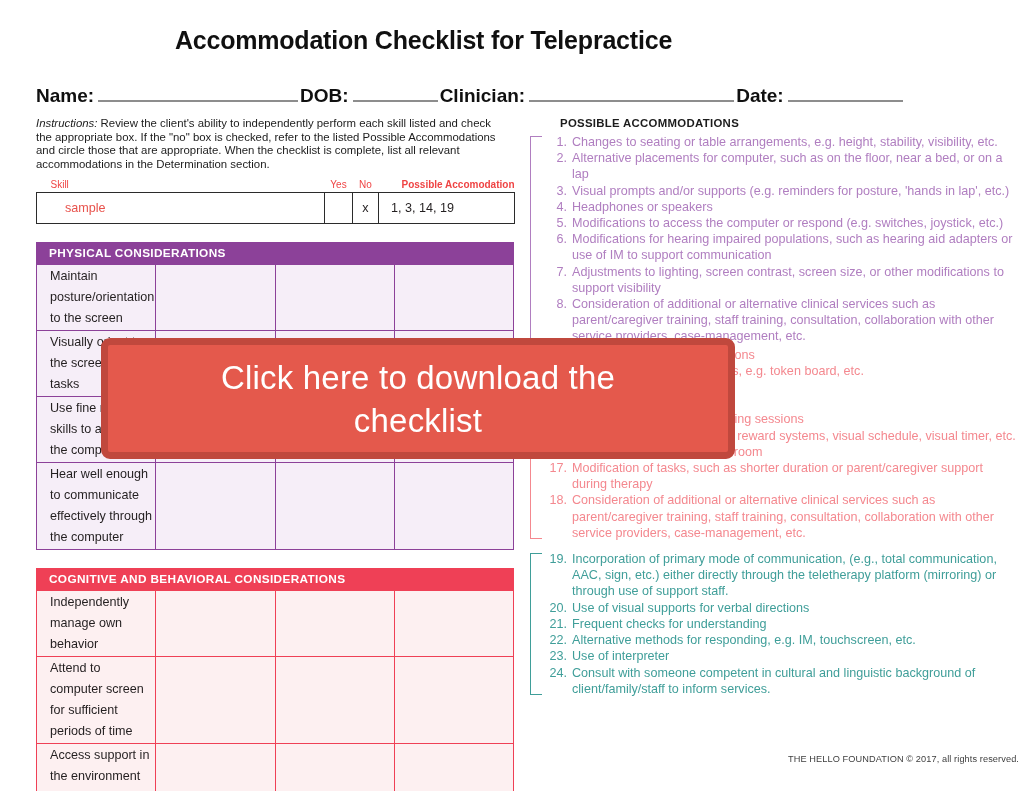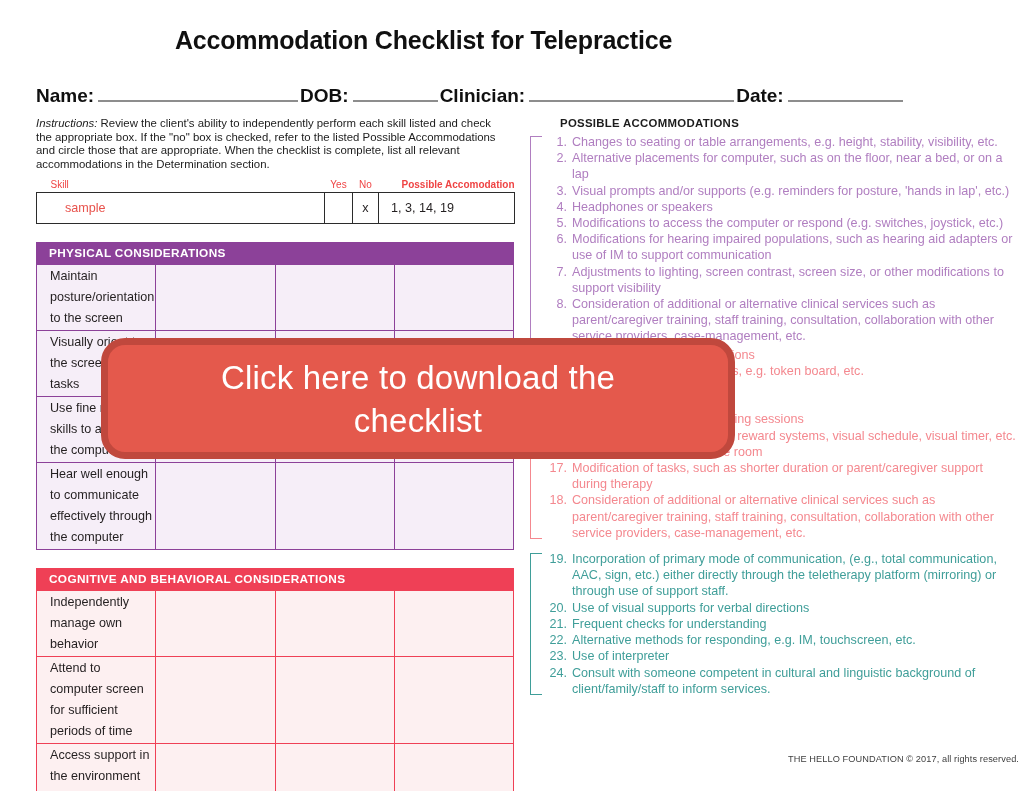--- a/index.html
+++ b/index.html
@@ -194,21 +194,21 @@
 
   
   #cta-banner {
     position: absolute;
     left: 101px;
     top: 338px;
     width: 634px;
     height: 121px;
     background: #e4594c;
     border: 7px solid #c0483d;
-    border-radius: 24px;
+    border-radius: 9px;
     box-sizing: border-box;
     display: flex;
     align-items: center;
     justify-content: center;
     cursor: pointer;
   }
   #cta-text {
     color: #ffffff;
     font-size: 33px;
     line-height: 43px;

